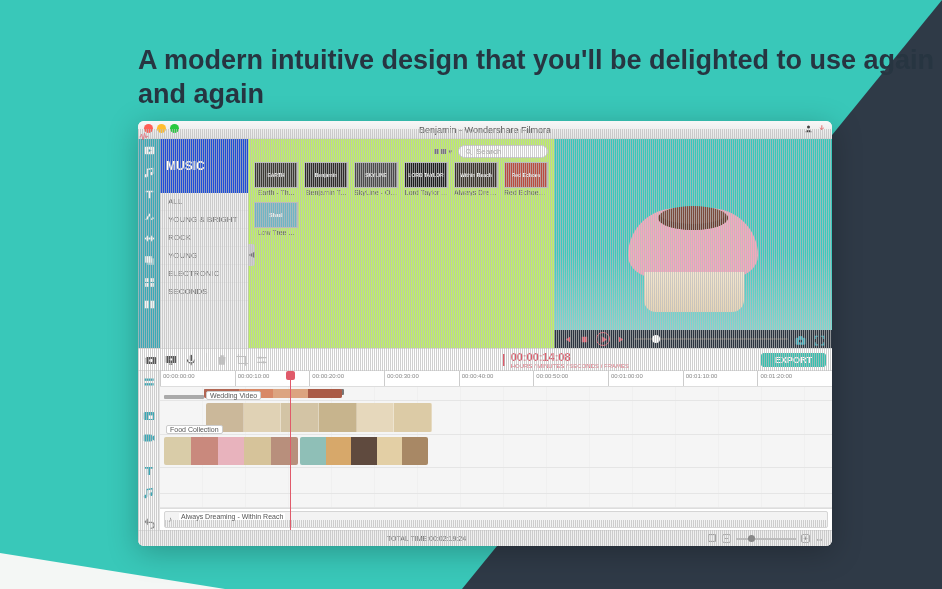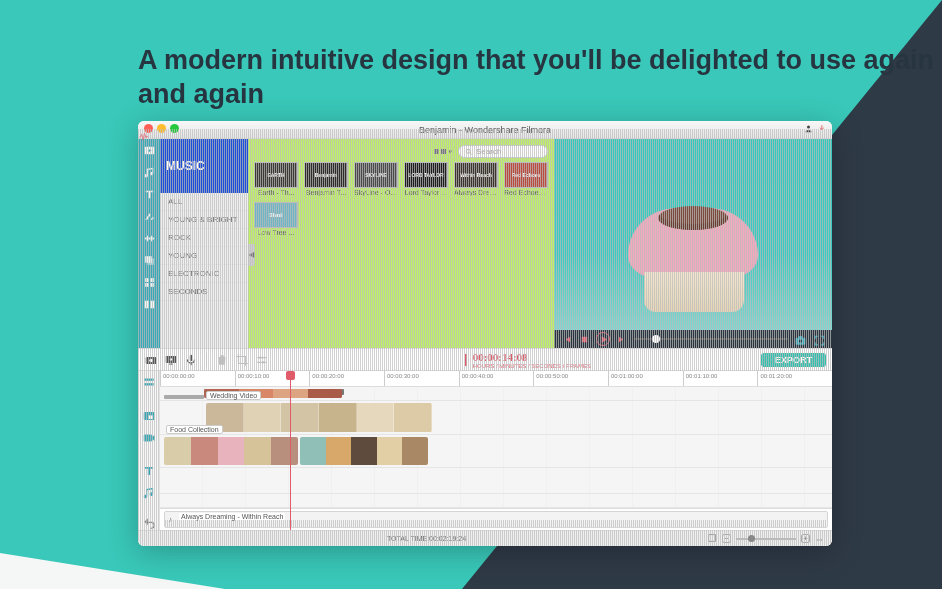--- a/index.html
+++ b/index.html
@@ -49,24 +49,24 @@
   .pv-bar .rbtn{width:13px;height:13px;color:#3aa9b7;}
   .pv-bar .rbtn svg{width:13px;height:13px;fill:#3aa9b7;}
   .toolbar{ height:22px; background:#fff; border-bottom:1px solid #ddd; display:flex; align-items:center; padding:0 6px; gap:8px;}
   .tb-group{display:flex; gap:6px; align-items:center;}
   .tb-ico{width:14px;height:14px;color:#555;position:relative;}
   .tb-ico svg{width:14px;height:14px;fill:#555;}
   .tb-ico.dim svg{fill:#c2c2c2;}
   .sep{width:1px;height:14px;background:#ddd;}
   .tc{ margin-left:auto; display:flex; align-items:center; gap:6px;}
   .tc .wave svg{width:12px;height:12px;fill:#e05a6a;}
-  .tc .time{color:#e05a6a; font-size:11px; font-weight:700; font-family:Liberation Serif, serif;}
+  .tc .time{color:#e05a6a; font-size:11px; font-weight:700; font-family:Liberation Sans, sans-serif;}
   .tc .sub{font-size:6px;color:#e05a6a;}
   .tc-marker{width:2px;height:12px;background:#e05a6a;}
-  .export{background:#36c0af;color:#fff;border-radius:3px;padding:2px 14px;font-size:9px;font-weight:600;margin-left:38px;}
+  .export{background:#36c0af;color:#fff;border-radius:3px;padding:2px 14px;font-size:9px;font-weight:600;}
   .timeline{flex:1; display:flex; background:#f4f4f4; overflow:hidden;}
   .tl-rail{width:22px; background:#f8f8f8; border-right:1px solid #e3e3e3; display:flex; flex-direction:column; align-items:center; gap:8px; padding-top:4px;}
   .tl-rail .tri{width:14px;height:14px;}
   .tl-rail .tri svg{width:14px;height:14px;fill:#3aa9b7;}
   .tl-main{flex:1; display:flex; flex-direction:column; position:relative; overflow:hidden;}
   .ruler{height:16px;background:#fff;border-bottom:1px solid #ddd;display:flex;font-size:6px;color:#888; position:relative;}
   .ruler .tick{flex:1;border-left:1px solid #ccc; padding-left:2px; padding-top:2px;}
   .playhead{position:absolute;top:0;bottom:0;left:130px;width:1px;background:#e05a6a;z-index:5;}
   .playhead::before{content:"";position:absolute;top:0;left:-4px;width:9px;height:9px;background:#e05a6a;border-radius:2px;}
   .track{height:26px;border-bottom:1px solid #e5e5e5;position:relative;background:repeating-linear-gradient(90deg,#f5f5f5 0,#f5f5f5 42px,#f0f0f0 42px,#f0f0f0 43px);}

